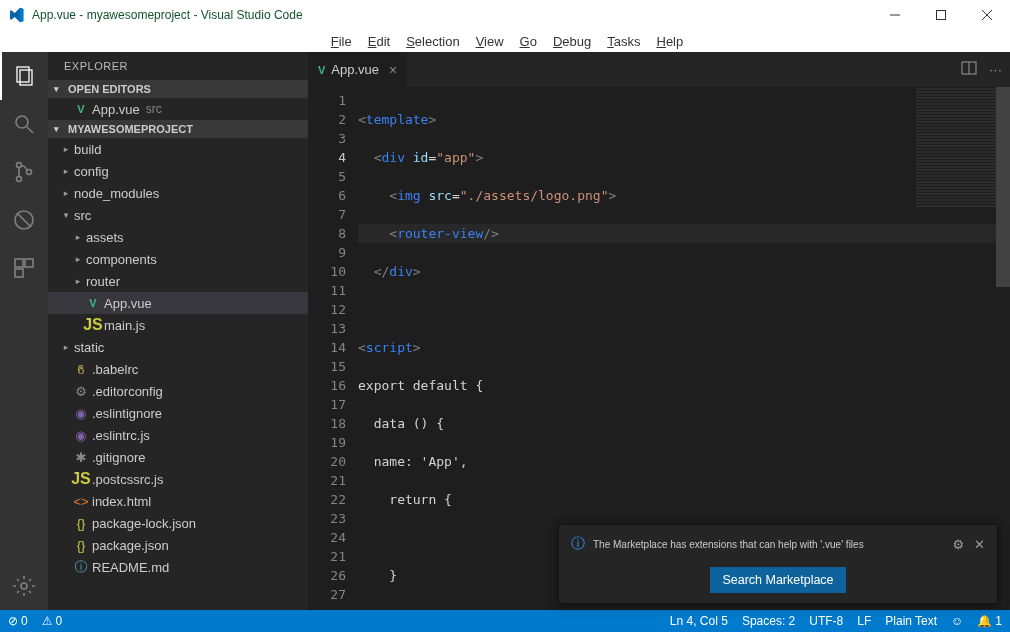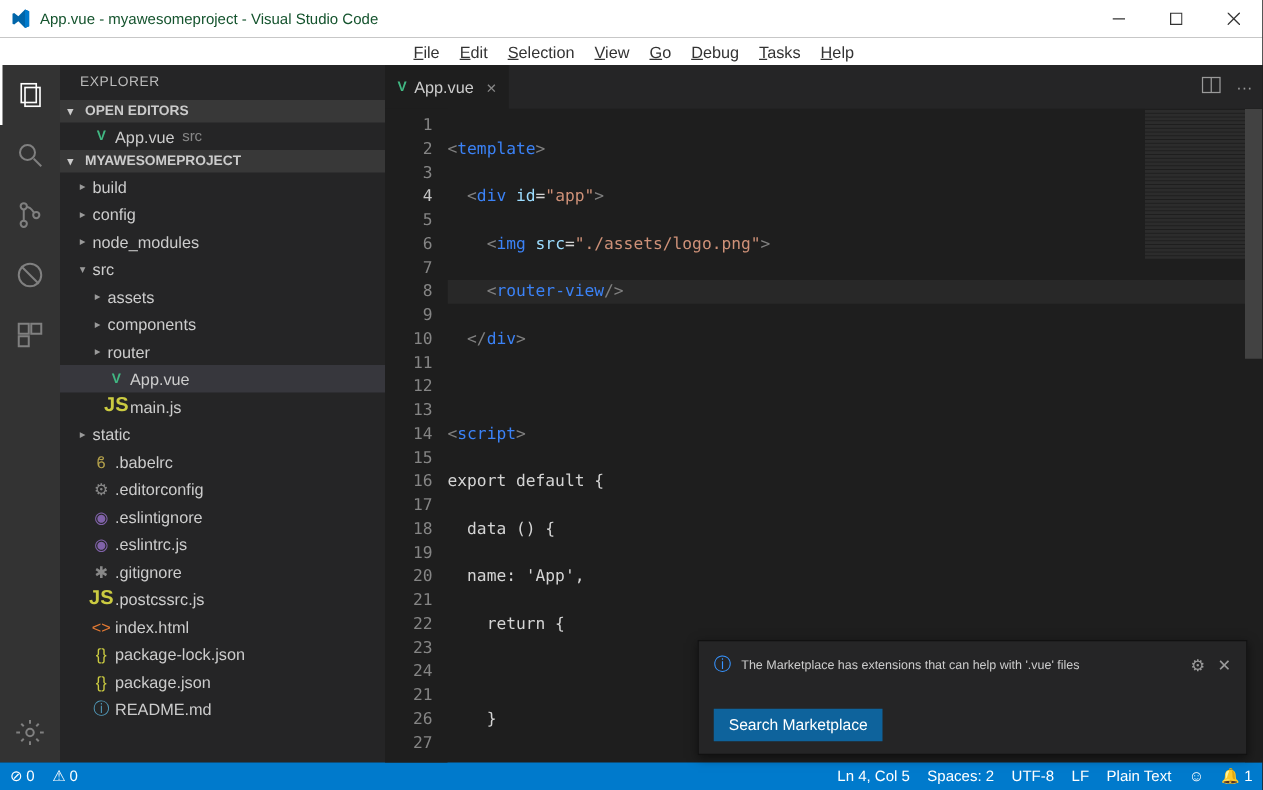--- a/index.html
+++ b/index.html
@@ -73,21 +73,21 @@
   .minimap { position: absolute; right: 14px; top: 0; width: 80px; height: 120px; opacity: 0.25; pointer-events:none; background: linear-gradient(#555 2px, transparent 2px) 0 4px/60px 3px; }
   .scrollbar { position:absolute; right:0; top:0; width:14px; height:100%; background:#1e1e1e;}
   .scrollthumb { position:absolute; right:0; top:0; width:14px; height:200px; background:#424242;}
 
   
   .notification { position: absolute; right: 12px; bottom: 28px; width: 440px; background: #252526; border: 1px solid #111; padding: 10px 12px; box-shadow: 0 2px 8px rgba(0,0,0,0.5); }
   .notification .row1 { display: flex; align-items: center; gap: 8px; }
   .notification .info-ic { color: #3794ff; font-size: 14px; }
   .notification .msg { flex: 1; font-size: 10px; }
   .notification .ctrls { display: flex; gap: 10px; opacity: 0.7; }
-  .notification .btnrow { display: flex; justify-content: flex-start; margin-top: 26px; }
+  .notification .btnrow { display: flex; justify-content: center; margin-top: 14px; }
   .notification button { background: #0e639c; color: #fff; border: none; padding: 6px 12px; cursor: pointer; font-size: 12.5px; }
 
   
   .statusbar { height: 22px; background: #007acc; color: #fff; display: flex; align-items: center; font-size: 12px; padding: 0 8px; gap: 14px; }
   .statusbar .sp { flex: 1; }
   .statusbar .it { display: inline-flex; align-items: center; gap: 3px; cursor:pointer;}
 </style>
 </head>
 <body>
 

